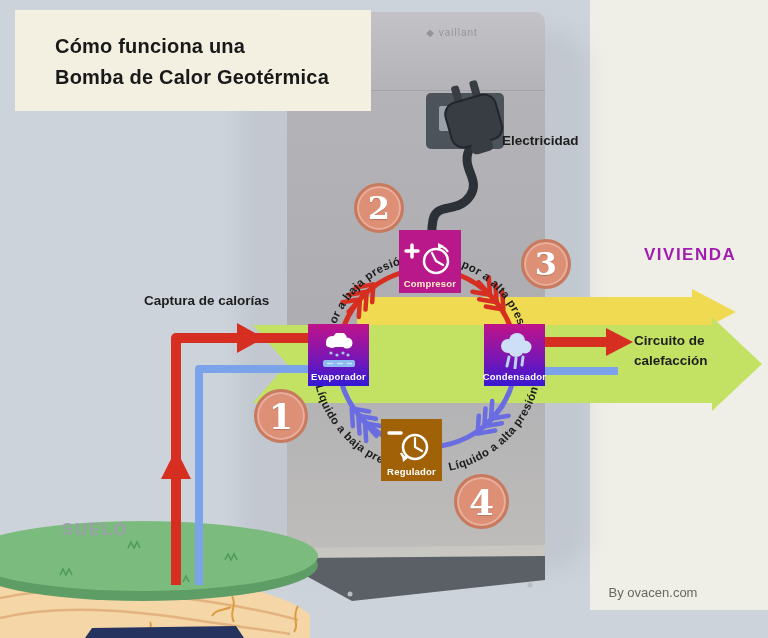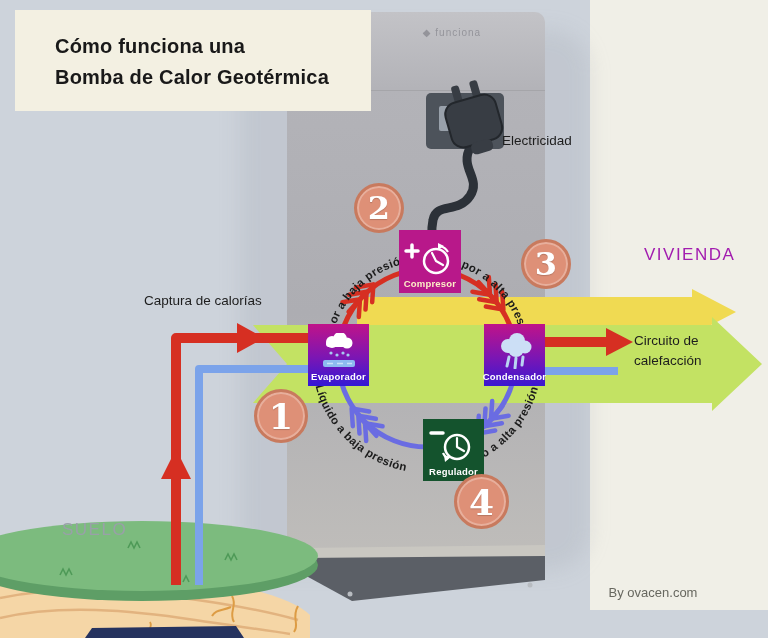--- a/index.html
+++ b/index.html
@@ -29,55 +29,55 @@
   .curveTxt{font-size:11.5px;font-weight:bold;fill:#1b1b1b;letter-spacing:.4px;
             font-family:"Liberation Sans",sans-serif}
 
   .comp-box{display:flex;flex-direction:column;align-items:center;justify-content:flex-end;
             gap:2px;padding:4px 2px;box-sizing:border-box}
   #boxCompressor{left:399px;top:230px;width:62px;height:63px;background:#b8188a}
   #boxEvaporator{left:308px;top:324px;width:61px;height:62px;
       background:linear-gradient(180deg,#c01389 0%,#7a16b4 55%,#3319d6 100%)}
   #boxCondenser{left:484px;top:324px;width:61px;height:62px;
       background:linear-gradient(180deg,#c01389 0%,#7a16b4 55%,#3a18d2 100%)}
-  #boxRegulator{left:423px;top:419px;width:61px;height:62px;background:#14532d}
+  #boxRegulator{left:381px;top:419px;width:61px;height:62px;background:#a16207}
   .comp-label{font-size:9.5px;font-weight:bold;color:#fff;letter-spacing:.2px;white-space:nowrap}
   #boxCompressor .comp-label{color:#fdeec7}
 
   .step{border-radius:50%;background:#de9077;border:3px solid #c87a5e;
         box-shadow:inset 0 0 0 2px rgba(255,255,255,.28);display:flex;align-items:center;
         justify-content:center;color:#fff;font-family:"DejaVu Serif",serif;font-weight:bold;
         text-shadow:0 1px 1px rgba(0,0,0,.18)}
   #step1{left:254px;top:389px;width:48px;height:48px;font-size:35px}
   #step2{left:354px;top:183px;width:44px;height:44px;font-size:32px}
   #step3{left:521px;top:239px;width:44px;height:44px;font-size:32px}
   #step4{left:454px;top:474px;width:49px;height:49px;font-size:36px}
 
-  .lbl{font-weight:normal;color:#1d1d1d;white-space:nowrap}
+  .lbl{font-weight:bold;color:#1d1d1d;white-space:nowrap}
   #lblElectric{left:502px;top:133px;font-size:13.5px}
   #lblCaptura{left:144px;top:293px;font-size:13.5px}
   #lblVivienda{left:644px;top:245px;font-size:17px;color:#a21caf;letter-spacing:1.5px}
   #lblCircuito{left:634px;top:331px;font-size:13.5px;line-height:20px}
   #lblSuelo{left:62px;top:520px;font-size:17px;color:#99a0a8;letter-spacing:1.5px}
   #lblCredit{left:560px;top:585px;width:186px;text-align:center;font-size:13px;
              font-weight:normal;color:#67675f}
 </style>
 </head>
 <body>
 
 <div class="stage">
 
   <div class="abs" id="creamPanel"></div>
 
   <div class="abs" id="pumpShadow"></div>
   <div class="abs" id="pumpBody"></div>
   <div class="abs" id="pumpSeam"></div>
   <div class="abs" id="brand">
     <span>◆</span>
-    <span>funciona</span>
+    <span>vaillant</span>
   </div>
   <div class="abs" id="controlPanel">
     <div class="abs" id="screen"></div>
     <div class="abs" id="panelDot"></div>
   </div>
 
   <div class="abs" id="titleBox">
     <div class="title-line">Cómo funciona una</div>
     <div class="title-line">Bomba de Calor Geotérmica</div>
   </div>

